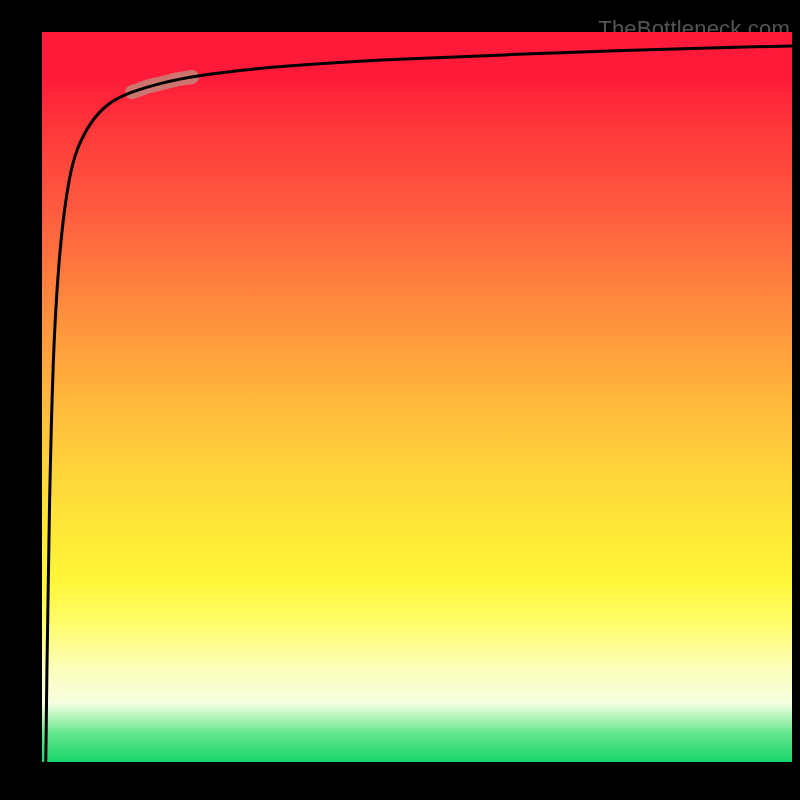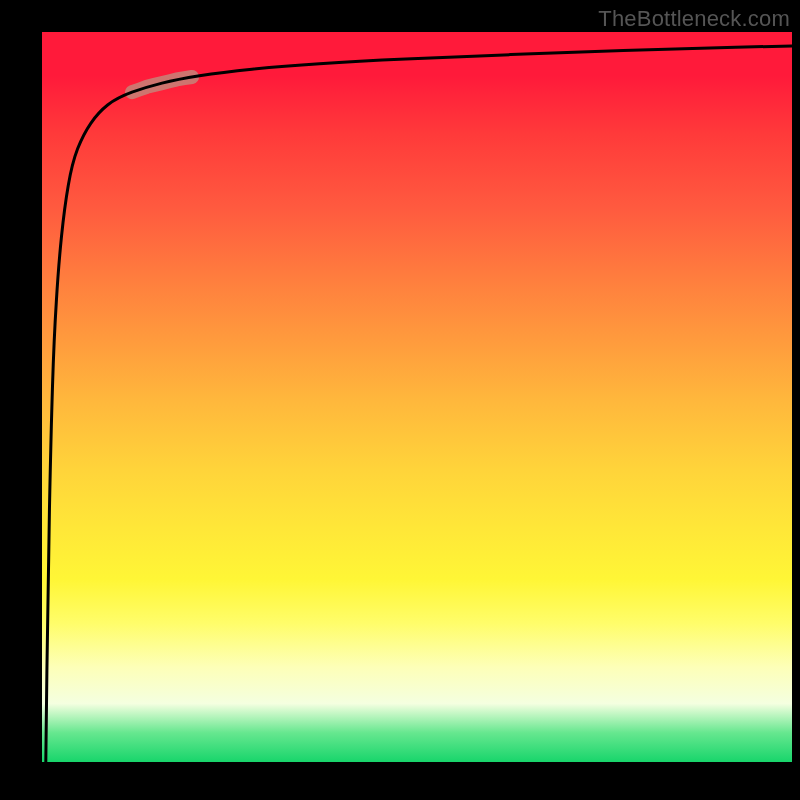--- a/index.html
+++ b/index.html
@@ -37,21 +37,21 @@
       #fff636 75%,
       #fffd6a 81%,
       #fdffb8 87%,
       #f4ffe0 92%,
       #66e78f 96%,
       #18d56b 100%
     );
   }
   .watermark {
     position: absolute;
-    top: 6px;
+    top: 16px;
     right: 10px;
     color: #555;
     font-size: 22px;
     font-weight: 400;
     letter-spacing: 0.2px;
     user-select: none;
   }
   svg.curve {
     position: absolute;
     left: 0;

